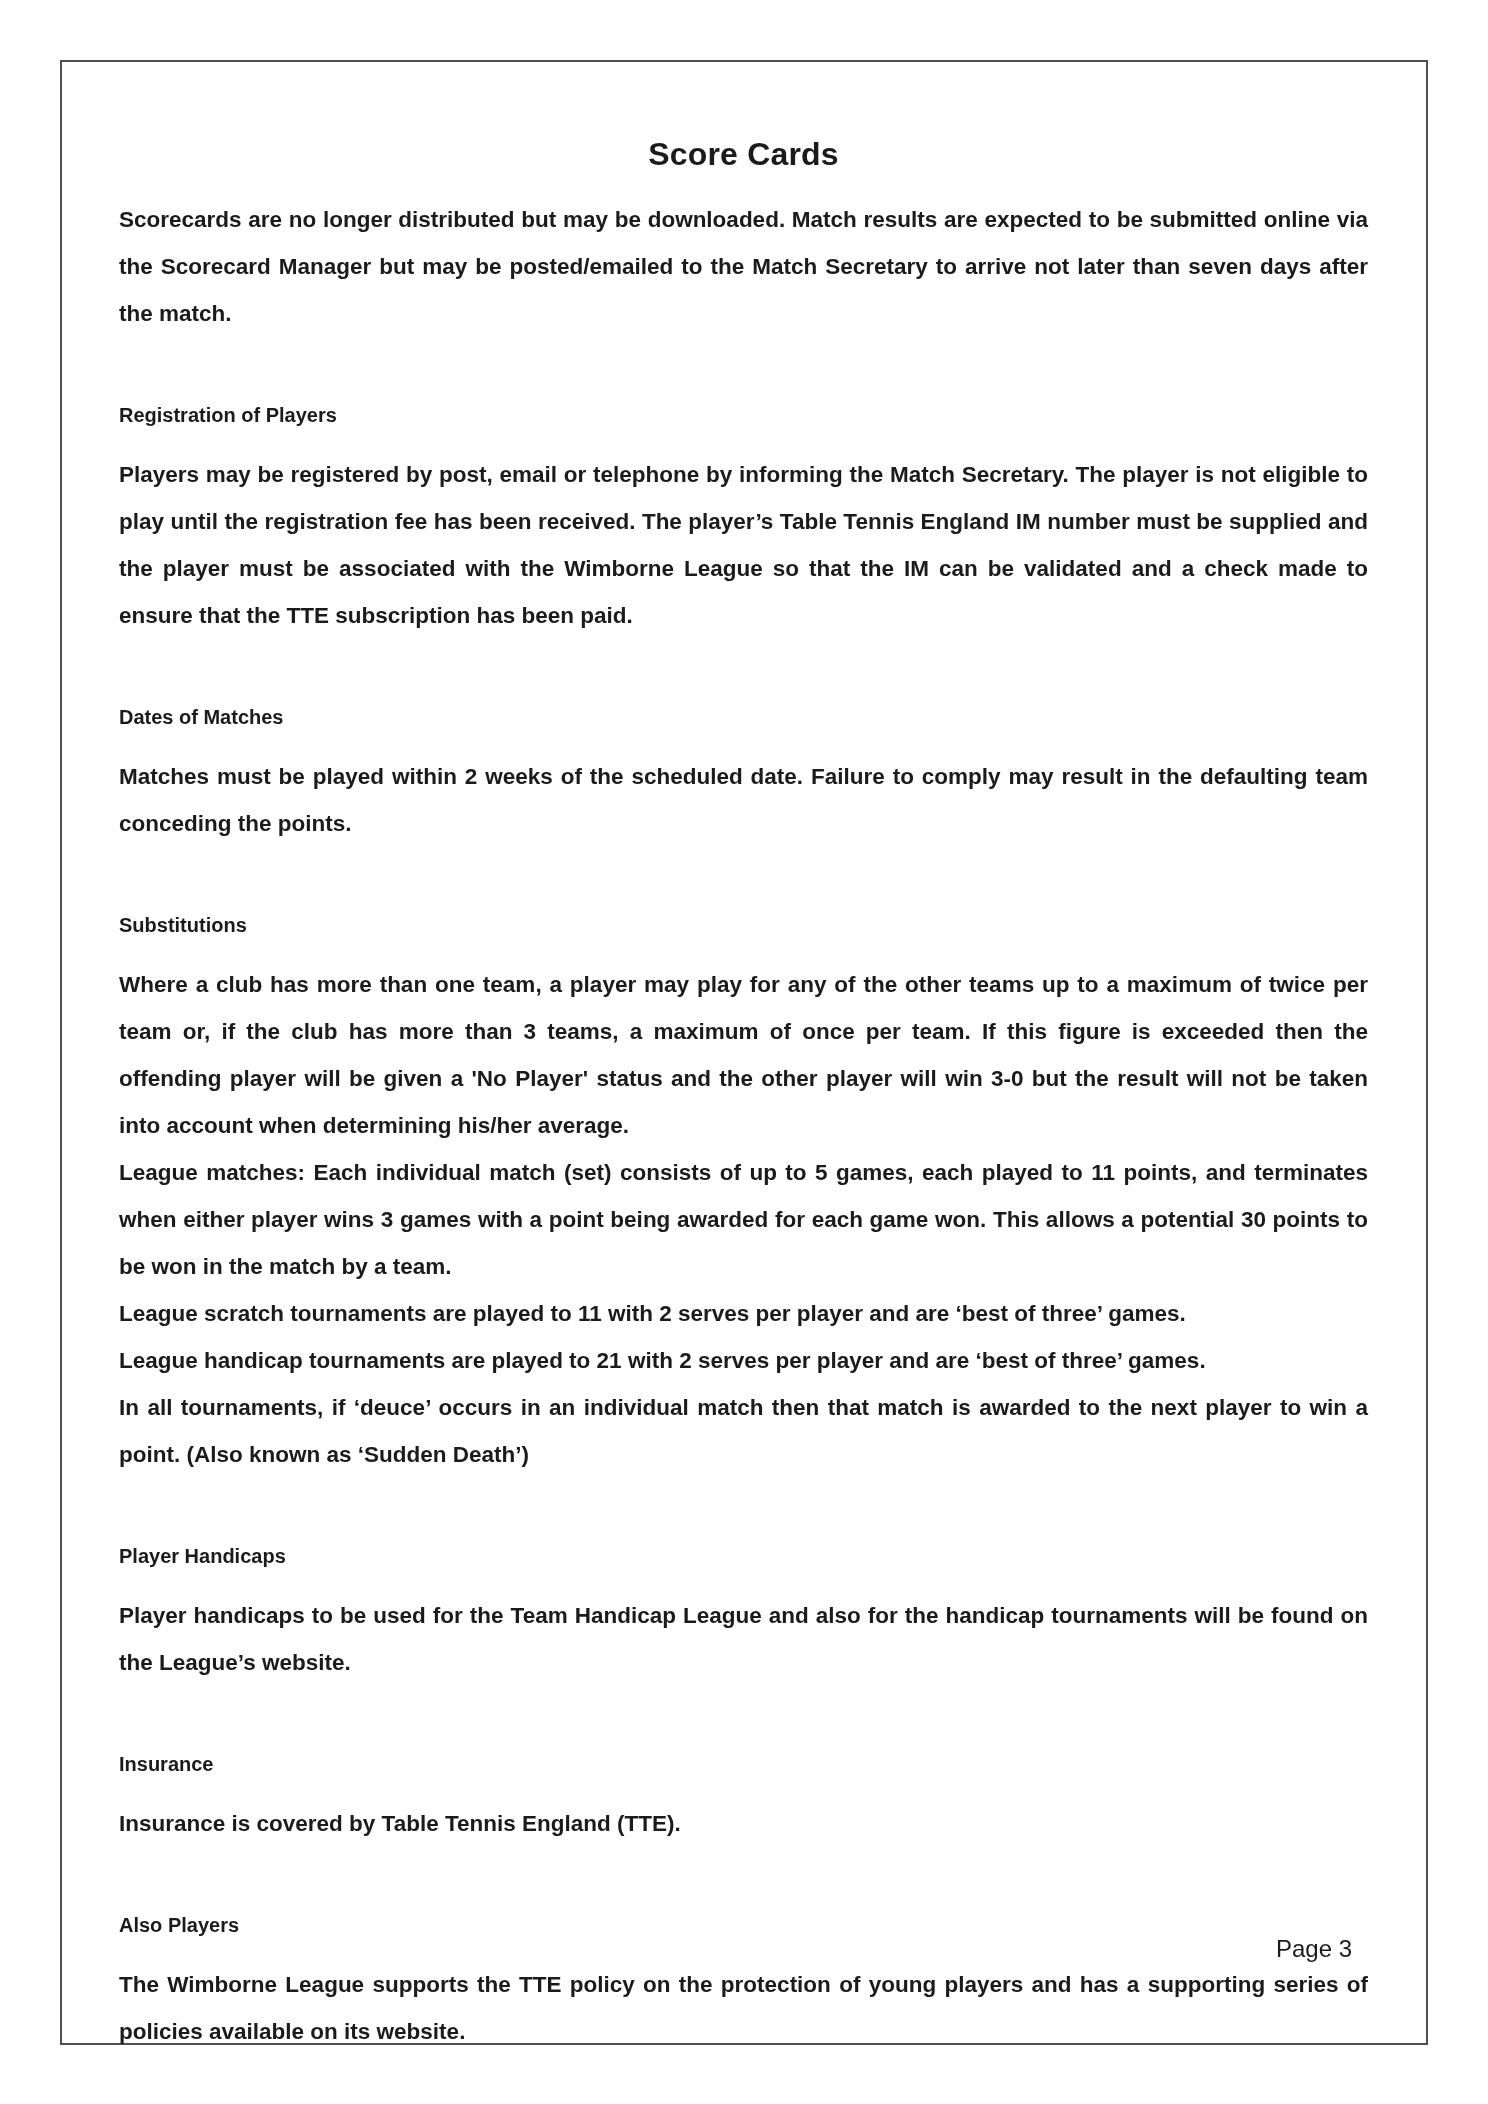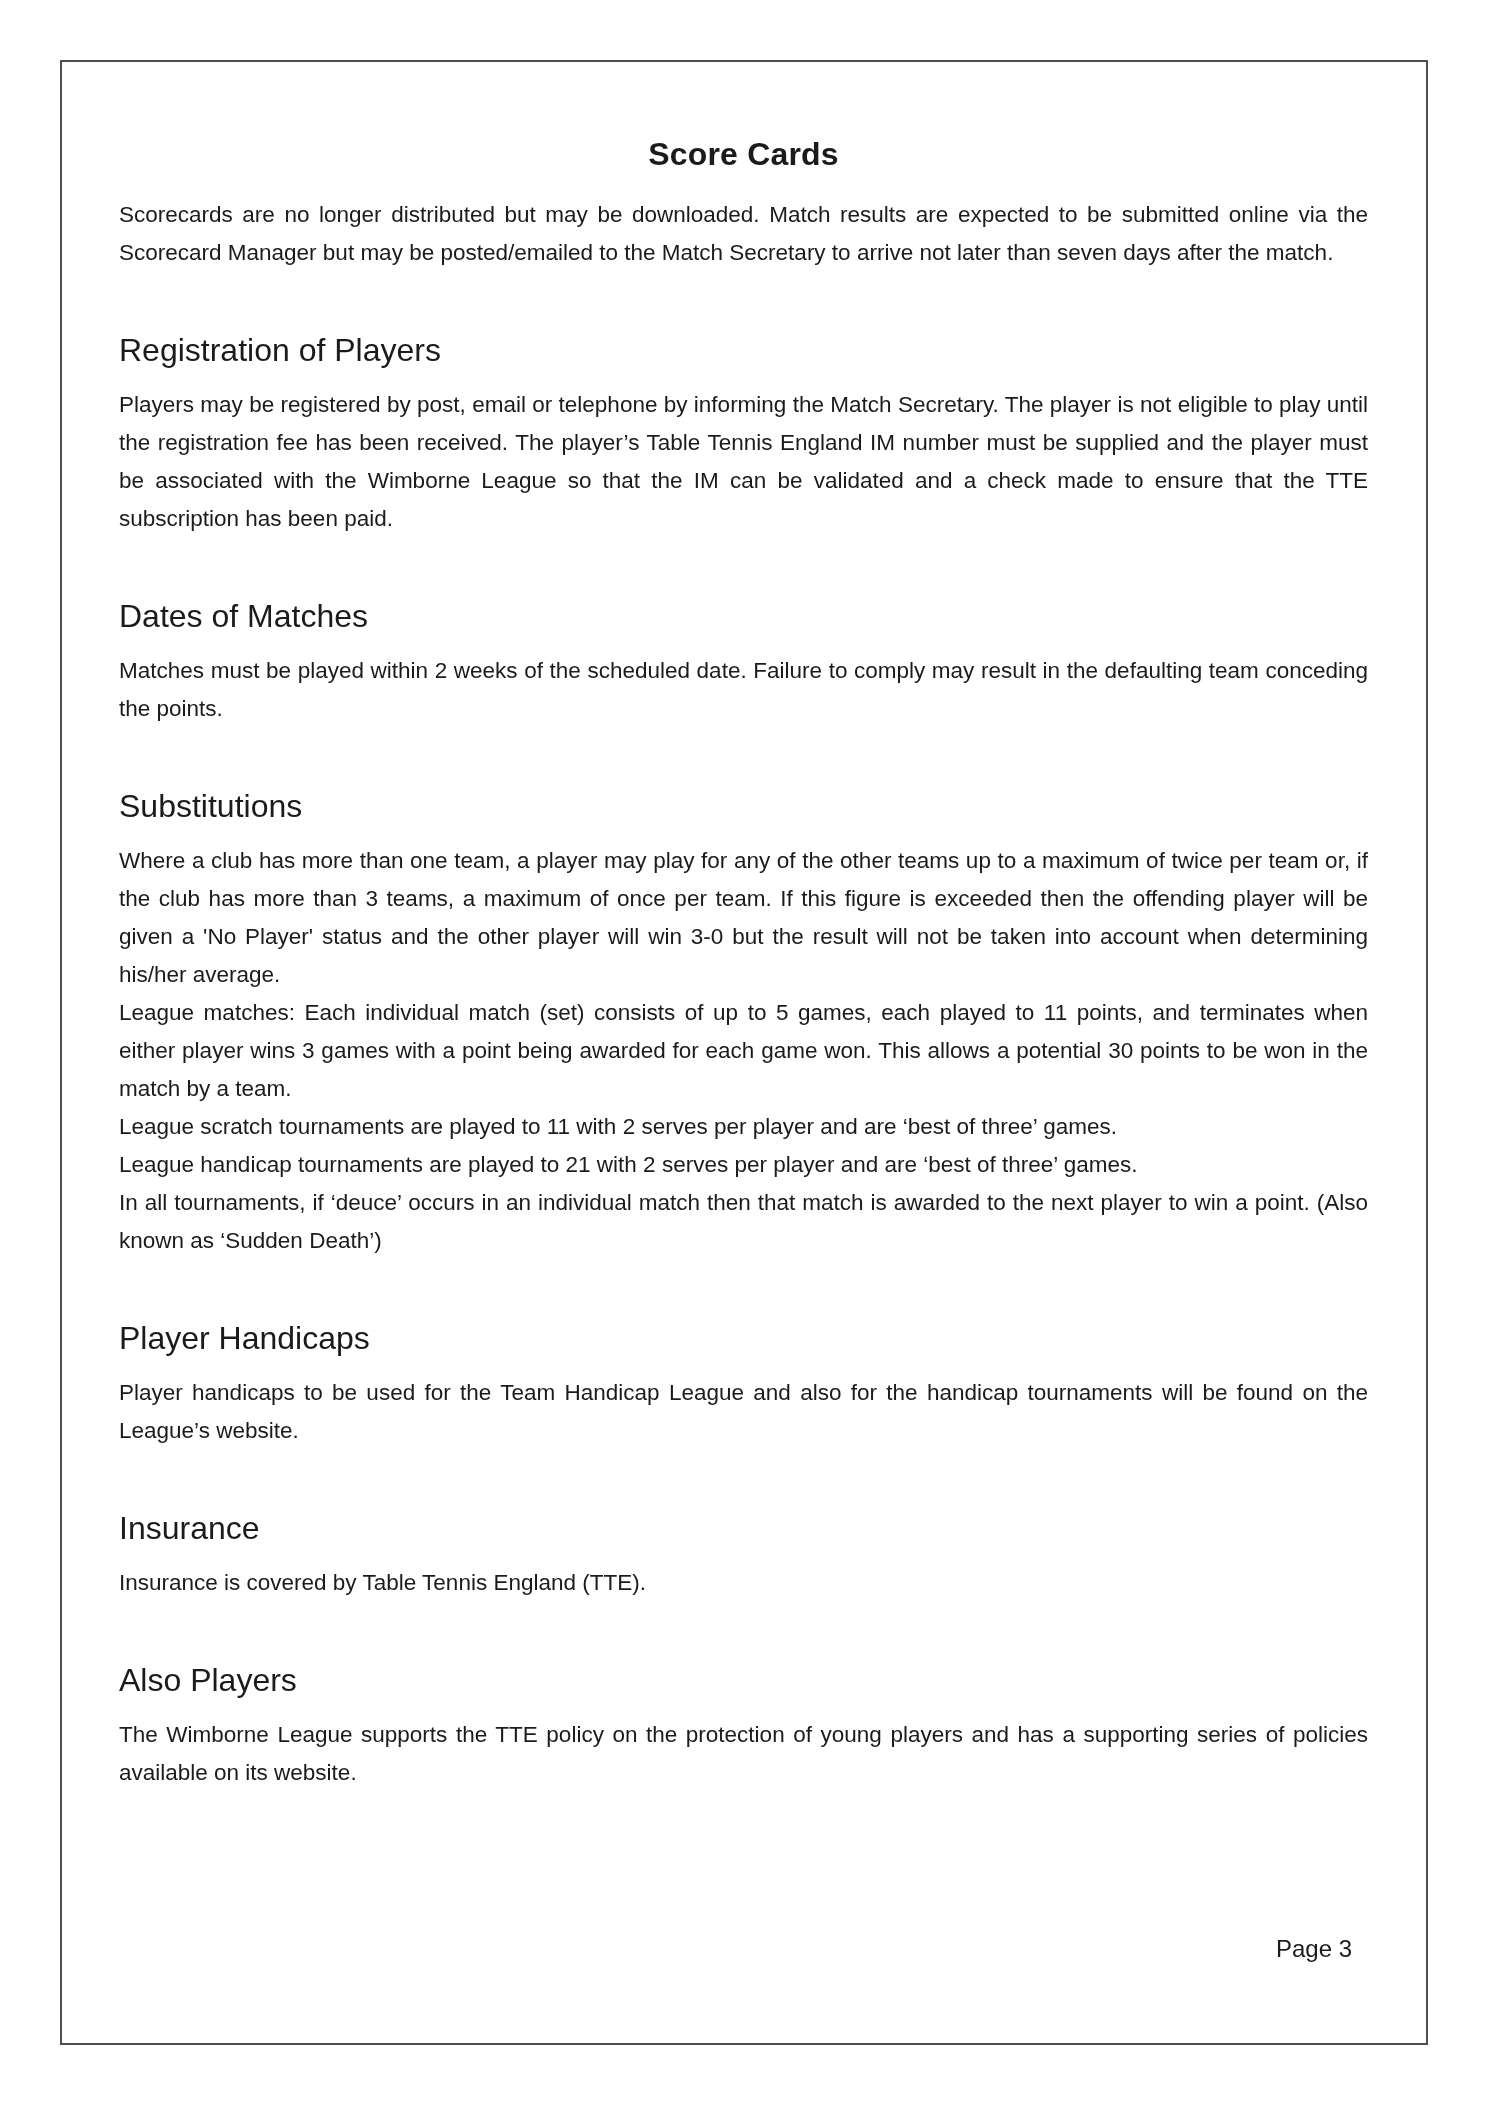--- a/index.html
+++ b/index.html
@@ -30,27 +30,28 @@
   .doc-title {
     font-size: 32px;
     font-weight: bold;
     text-align: center;
     margin: 0 0 22px 0;
     line-height: 40px;
     letter-spacing: 0.2px;
   }
   .para {
     font-size: 22.5px;
-    line-height: 38px;
+    line-height: 47px;
     text-align: justify;
     margin: 0;
+    font-weight: bold;
   }
   .sec-heading {
-    font-size: 32px;
-    font-weight: normal;
+    font-size: 20px;
+    font-weight: bold;
     line-height: 30px;
     margin: 63px 0 21px 0;
   }
   .footer {
     position: absolute;
     left: 57px;
     right: 74px;
     top: 1872px;
     text-align: right;
     font-size: 24px;

